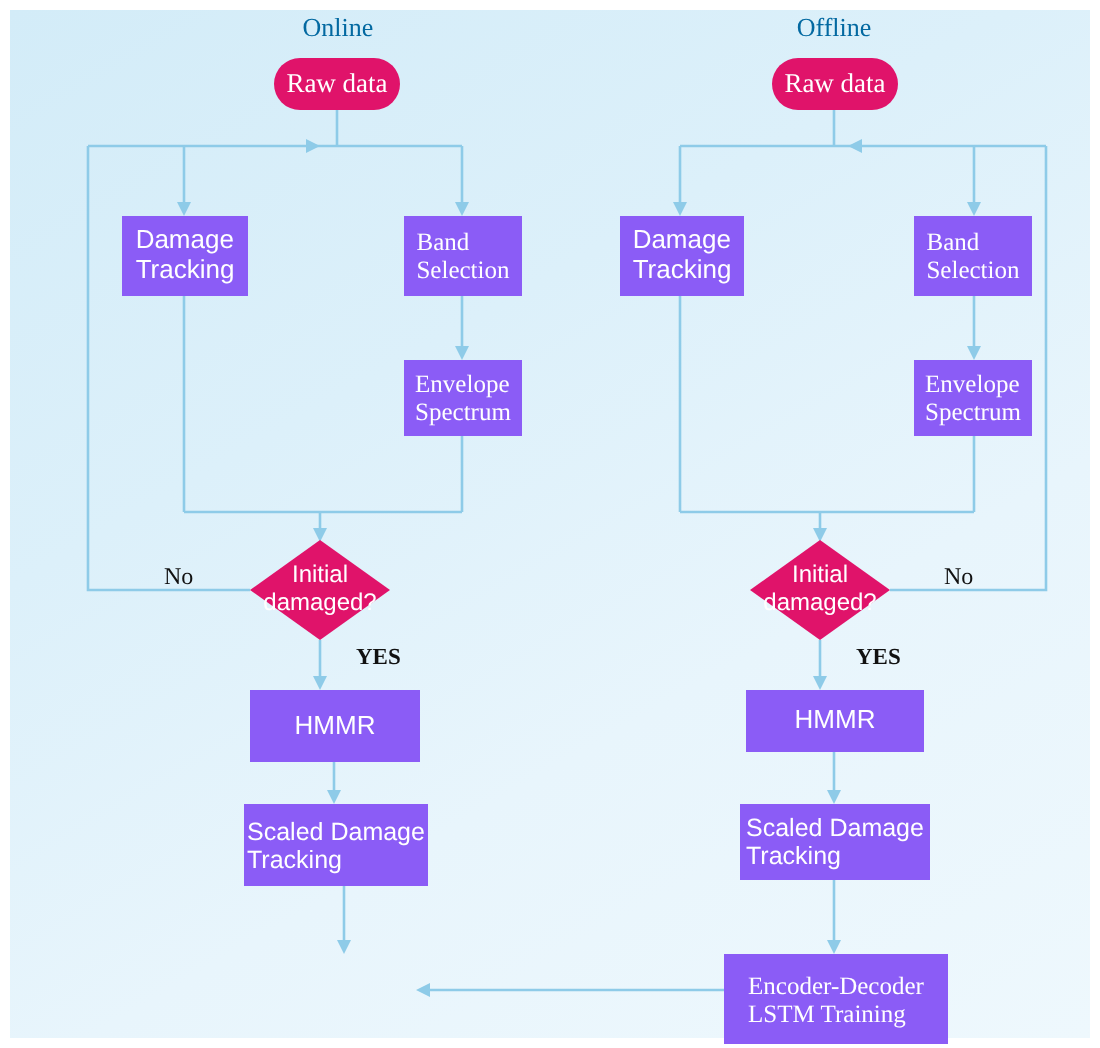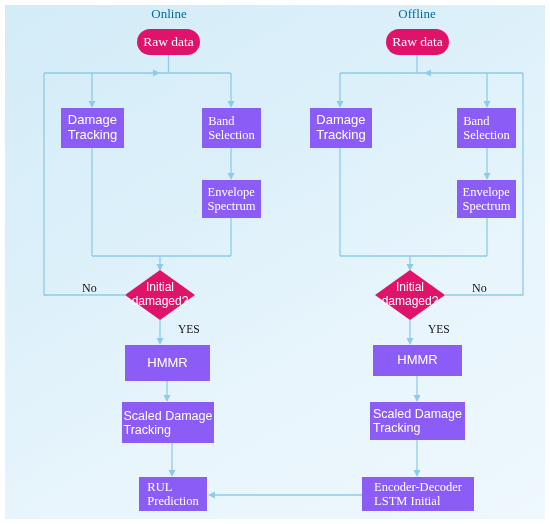--- a/index.html
+++ b/index.html
@@ -75,21 +75,21 @@
     text-align: center;
     z-index: 6;
   }
   .edge-label {
     position: absolute;
     font-family: "Liberation Serif", serif;
     font-size: 12px;
     color: #111111;
     z-index: 6;
   }
-  .edge-label.yes { font-weight: normal; font-size: 11.5px; }
+  .edge-label.yes { font-weight: bold; font-size: 11.5px; }
   svg.wires {
     position: absolute;
     left: 0;
     top: 0;
     width: 550px;
     height: 524px;
     z-index: 1;
     pointer-events: none;
   }
   .ln { stroke: #8ecbe8; stroke-width: 1.3px; fill: none; }
@@ -208,26 +208,20 @@
 
   <div class="node rect sans" style="left:125px; top:345px; width:85px; height:36px;">HMMR</div>
 
   <div class="node rect sans" style="left:122px; top:402px; width:92px; height:41px; font-size:12.5px;">
     <span>
       <span>Scaled Damage</span><br>
       <span>Tracking</span>
     </span>
   </div>
 
-  <div class="node rect serif" style="left:139px; top:477px; width:68px; height:34px;">
-    <span>
-      <span>RUL</span><br>
-      <span>Prediction</span>
-    </span>
-  </div>
 
   <div class="caption" style="left:381px; top:6px; width:72px;">Offline</div>
 
   <div class="node pill" style="left:386px; top:29px; width:63px; height:26px;">Raw data</div>
 
   <div class="node rect sans" style="left:310px; top:108px; width:62px; height:40px;">
     <span>
       <span>Damage</span><br>
       <span>Tracking</span>
     </span>
@@ -262,19 +256,19 @@
 
   <div class="node rect sans" style="left:373px; top:345px; width:89px; height:31px;">HMMR</div>
 
   <div class="node rect sans" style="left:370px; top:402px; width:95px; height:38px; font-size:12.5px;">
     <span>
       <span>Scaled Damage</span><br>
       <span>Tracking</span>
     </span>
   </div>
 
-  <div class="node rect serif" style="left:362px; top:477px; width:112px; height:34px;">
+  <div class="node rect serif" style="left:362px; top:477px; width:112px; height:45px;">
     <span>
       <span>Encoder-Decoder</span><br>
-      <span>LSTM Initial</span>
+      <span>LSTM Training</span>
     </span>
   </div>
 </div>
 
 </body></html>

